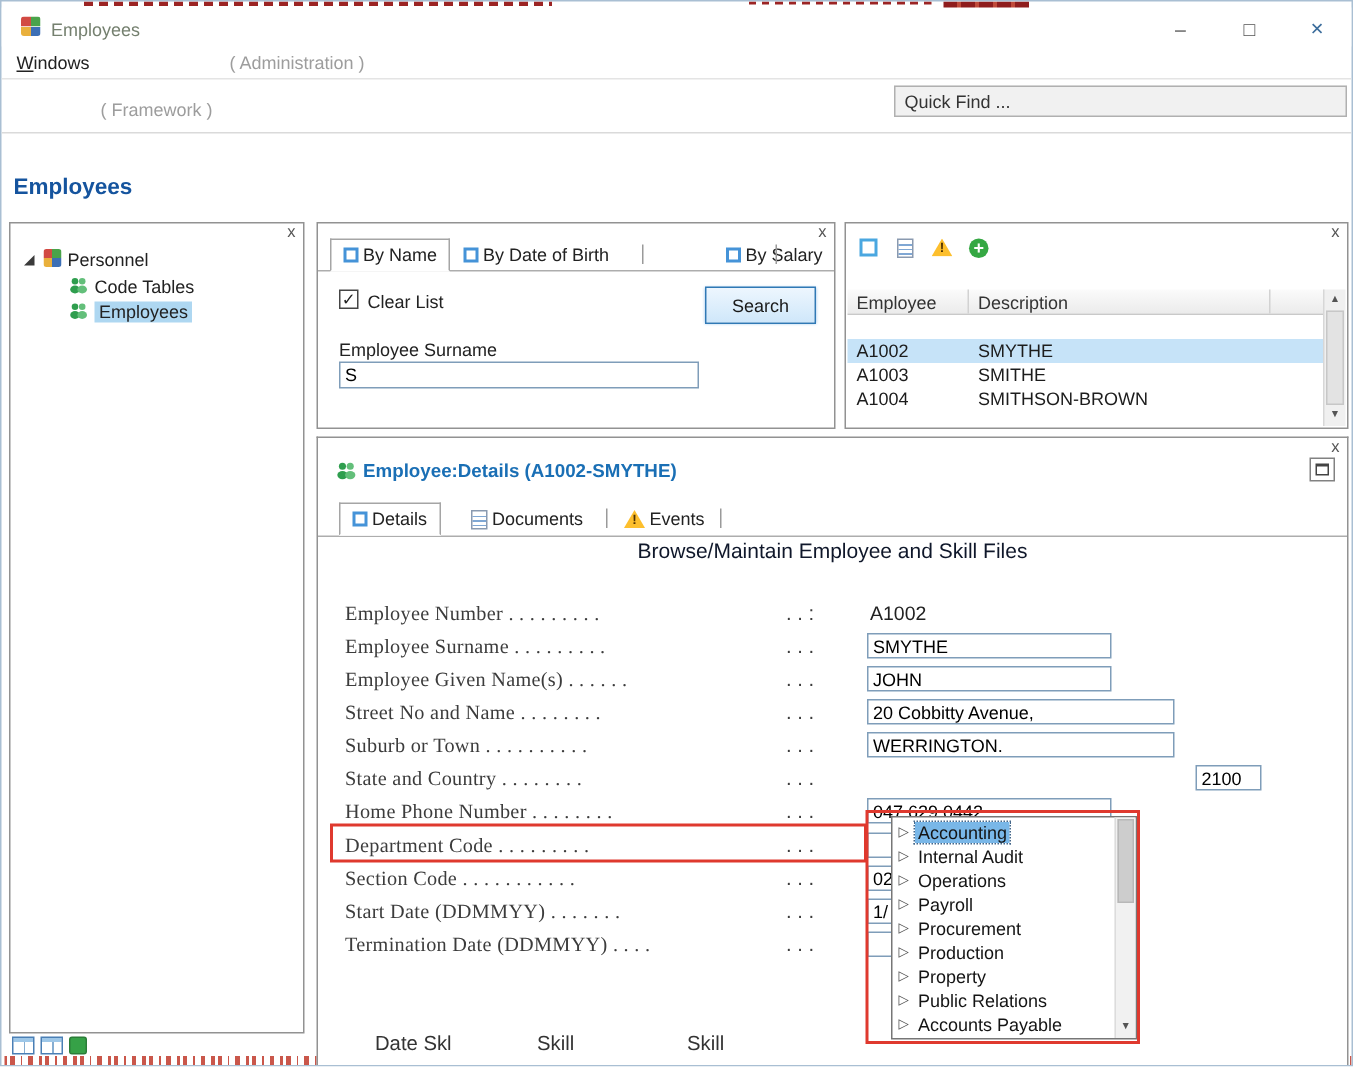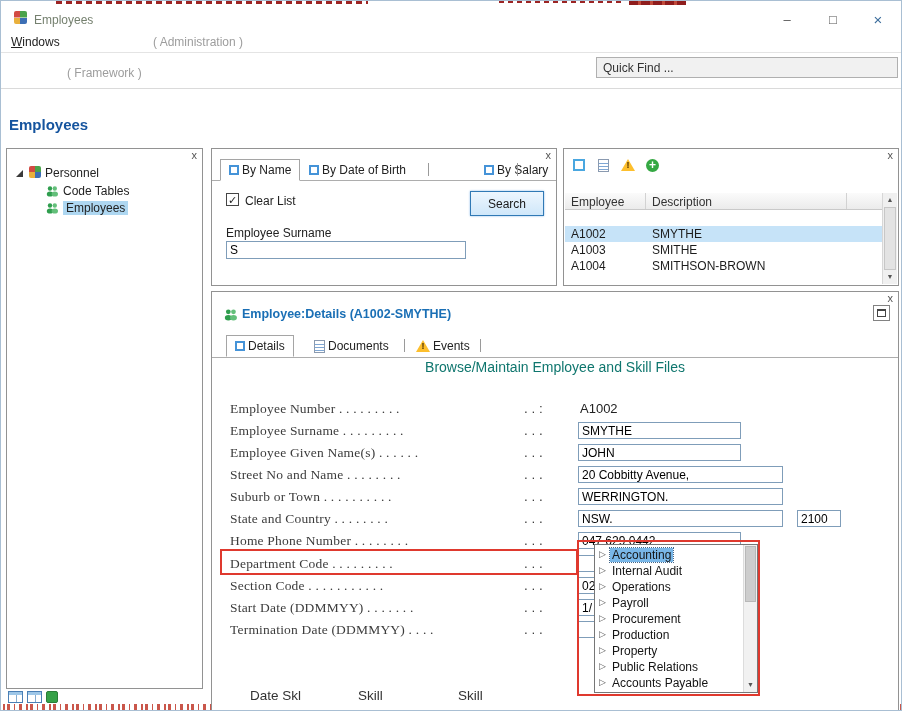--- a/index.html
+++ b/index.html
@@ -137,21 +137,21 @@
   #details-max .inner { position:absolute; left:3px; top:3px; width:9px; height:8px;
     border:1px solid #444; border-top:2px solid #444; }
   #details-tabline { top:65px; }
   #details-tab-details { left:14px;text-align:right; }
   #details-tab-documents { left:102px; }
   #details-tab-events { left:204px; }
   #details-sep1 { left:192px; top:47px; } #details-sep2 { left:268px; top:47px; }
   #details-panel .tab-active { top:43px; }
   #details-panel .tab-inactive { top:47px; }
   #form-title { position:absolute; left:0; top:67px; width:100%; text-align:center;
-    font-size:14px; color:#0f766e; }
+    font-size:14px; color:#0f172a; }
 
   .frow { position:absolute; left:0; width:100%; height:20px; }
   .flabel { position:absolute; left:18px; font-size:13.5px; color:#3c3c3c; letter-spacing:.2px; white-space:pre;font-family:Liberation Serif, serif; }
   .fsep { position:absolute; left:312px; font-size:13.5px; color:#3c3c3c; white-space:pre; }
   .fstatic { position:absolute; left:368px; font-size:13px; color:#222; }
   .fin { position:absolute; left:366px; height:17px; top:-1px; border:1px solid #7f9db9;
     font-size:12px; padding:1px 3px; background:#fff; font-family:inherit; }
   .w160 { width:163px; } .w205 { width:205px; }
   .fin.zip { left:585px; width:44px; }
 
@@ -347,21 +347,20 @@
       <input class="fin w205" value="20 Cobbitty Avenue," style="">
     </div>
     <div class="frow" style="top:197px">
       <span class="flabel">Suburb or Town . . . . . . . . . .</span>
       <span class="fsep">. . .</span>
       <input class="fin w205" value="WERRINGTON." style="">
     </div>
     <div class="frow" style="top:219px">
       <span class="flabel">State and Country . . . . . . . .</span>
       <span class="fsep">. . .</span>
-      <input class="fin w205" value="NSW." style="">
       <input class="fin zip" value="2100" style="">
     </div>
     <div class="frow" style="top:241px">
       <span class="flabel">Home Phone Number . . . . . . . .</span>
       <span class="fsep">. . .</span>
       <input class="fin w160" value="047 629 0442" style="">
     </div>
     <div class="frow" style="top:264px">
       <span class="flabel">Department Code . . . . . . . . .</span>
       <span class="fsep">. . .</span>

